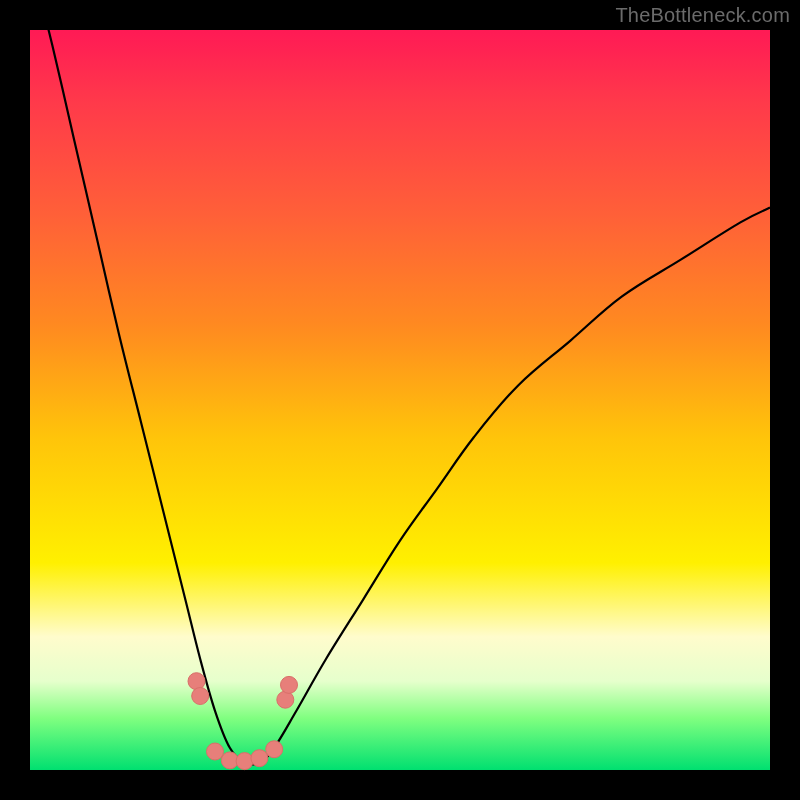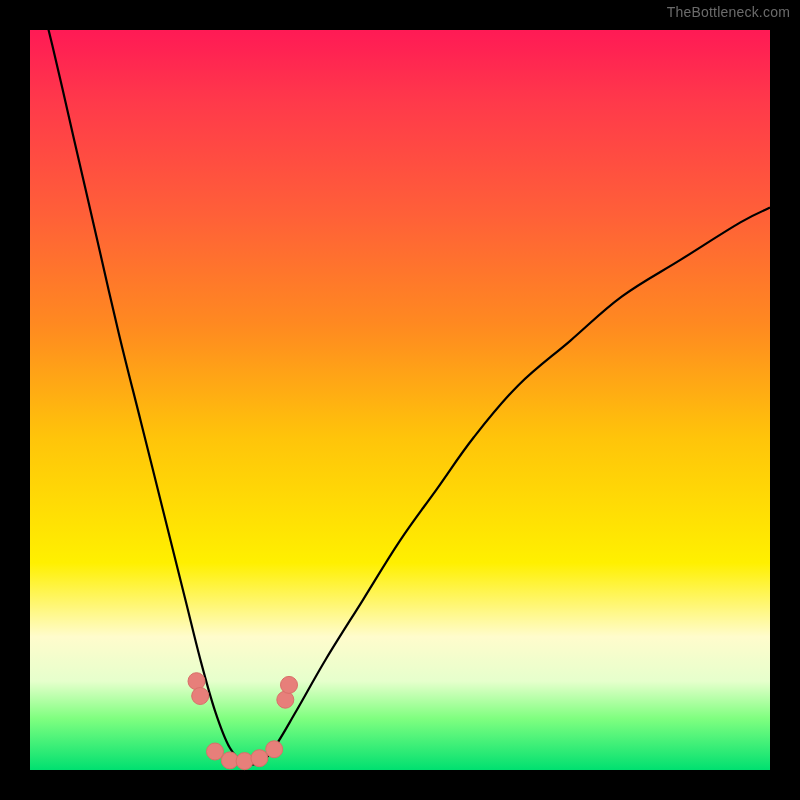--- a/index.html
+++ b/index.html
@@ -37,21 +37,21 @@
       #e6ffcc 88%,
       #80ff80 93%,
       #00e070 100%
     );
   }
   .watermark {
     position: absolute;
     top: 4px;
     right: 10px;
     color: #6b6b6b;
-    font-size: 14px;
+    font-size: 20px;
     font-weight: 500;
     letter-spacing: 0.2px;
   }
   svg.curve {
     position: absolute;
     left: 30px;
     top: 30px;
     width: 740px;
     height: 740px;
     overflow: visible;

